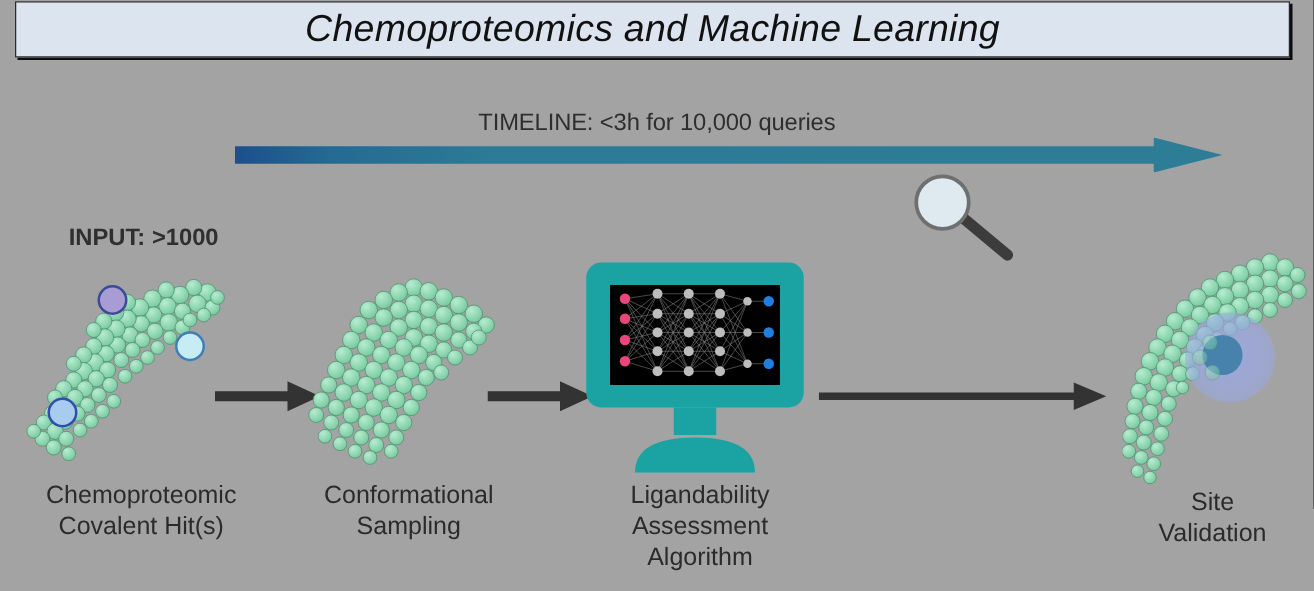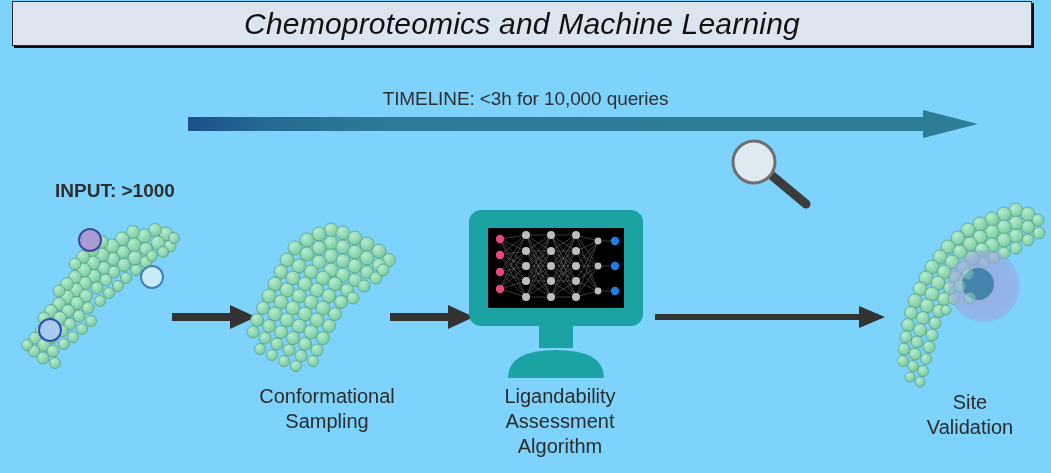--- a/index.html
+++ b/index.html
@@ -4,21 +4,21 @@
 <style>
   html, body {
     margin: 0;
     padding: 0;
     background: #000;
   }
   #figure {
     position: relative;
     width: 1051px;
     height: 473px;
-    background: #7dd3fc;
+    background: #a3a3a3;
     overflow: hidden;
     font-family: "Liberation Sans", sans-serif;
   }
 
   
   #title-banner {
     position: absolute;
     left: 12px;
     top: 1px;
     width: 1020px;
@@ -509,20 +509,22 @@
 
     <circle cx="86" cy="88" r="36" fill="url(#halo)"></circle>
     <circle cx="80" cy="86" r="16" fill="#3f7fa8" opacity="0.92"></circle>
     <g fill="url(#bead4)" stroke="#4e8f6d" stroke-width="0.6" opacity="0.45">
       <circle cx="70" cy="76" r="6"></circle>
         <circle cx="62" cy="88" r="6"></circle>
         <circle cx="72" cy="100" r="6"></circle>
     </g>
   </svg>
 
+  <div class="caption" id="caption-1">Chemoproteomic
+Covalent Hit(s)</div>
   <div class="caption" id="caption-2">Conformational
 Sampling</div>
   <div class="caption" id="caption-3">Ligandability
 Assessment
 Algorithm</div>
   <div class="caption" id="caption-4">Site
 Validation</div>
 
 </div>
 

